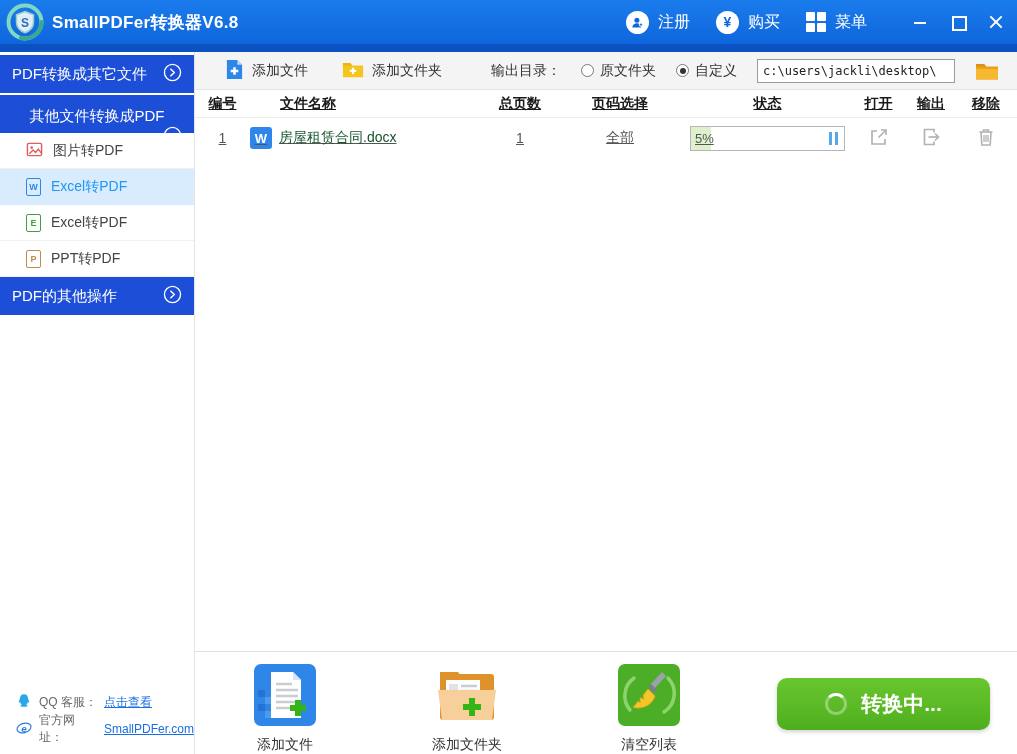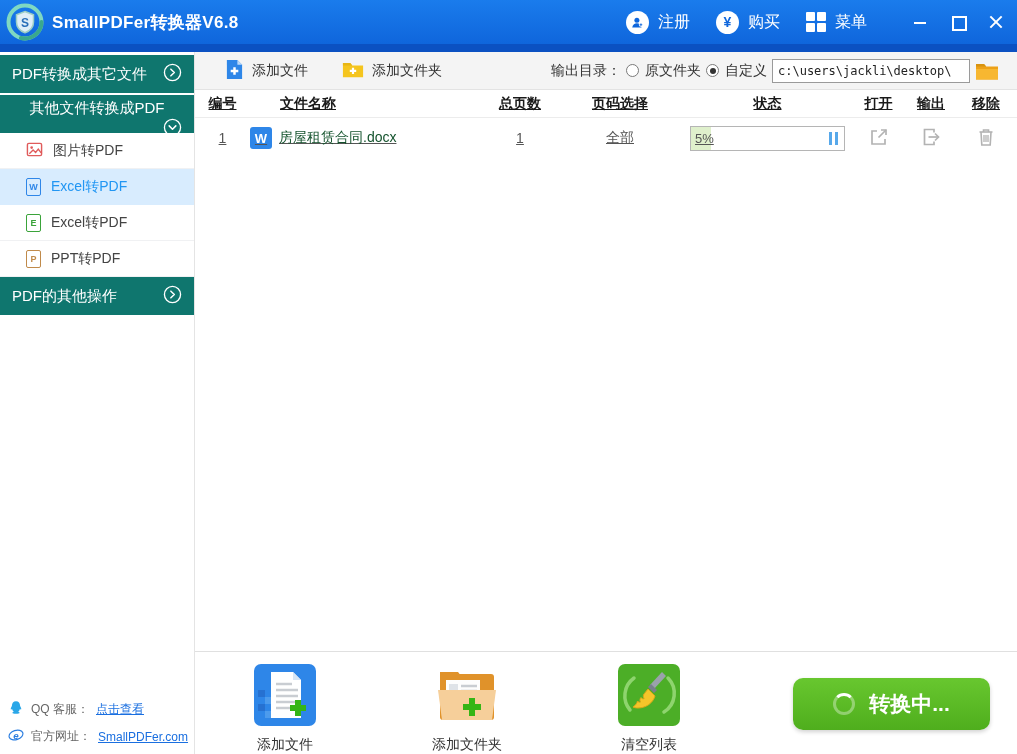--- a/index.html
+++ b/index.html
@@ -22,39 +22,39 @@
   .wc-max::after { content:""; position:absolute; left:1px; top:1px; width:11px; height:11px; border:2px solid #fff; }
   .wc-close::before,.wc-close::after { content:""; position:absolute; left:-1px; top:6px; width:16px; height:2px; background:#fff; }
   .wc-close::before { transform:rotate(45deg); }
   .wc-close::after { transform:rotate(-45deg); }
 
   
   .body { flex:1; display:flex; min-height:0; }
 
   
   .sidebar { width:195px; flex:0 0 195px; border-right:1px solid #e4e4e4; padding-top:3px; position:relative; background:#fff; }
-  .side-header { height:38px; background:#0f766e; color:#fff; font-size:15px; display:flex; align-items:center; padding:4px 12px; cursor:pointer; }
+  .side-header { height:38px; background:#1d4ed8; color:#fff; font-size:15px; display:flex; align-items:center; padding:12px 12px; cursor:pointer; }
   .side-header .chev { margin-left:auto; }
   .side-header + .side-header { margin-top:2px;flex-direction:column; }
   .side-item { height:36px; display:flex; align-items:center; gap:10px; padding:0 10px 0 26px; font-size:14px; color:#444; border-bottom:1px solid #f0f1f3; cursor:pointer; background:#fff; }
   .side-item.selected { background:#d8ecfe; color:#2196f3; border-bottom-color:#d8ecfe; }
   .doc-ic { width:15px; height:18px; border:1.5px solid currentColor; border-radius:2px; font-size:9px; font-weight:bold; display:flex; align-items:center; justify-content:center; flex:0 0 auto; }
   .ic-red { color:#e05b5b; } .ic-blue { color:#2e86e8; } .ic-green { color:#3aa33a; } .ic-gold { color:#c08a4a; }
-  .sidebar-footer { position:absolute; left:8px; bottom:8px; display:flex; flex-direction:column; gap:8px; font-size:12px; color:#666; }
+  .sidebar-footer { position:absolute; left:16px; bottom:8px; display:flex; flex-direction:column; gap:0; font-size:12px; color:#666; }
   .foot-row { display:flex; align-items:center; gap:7px; }
   .foot-link { color:#1a6fe0; text-decoration:underline; cursor:pointer; }
 
   
   .main { flex:1; display:flex; flex-direction:column; min-width:0; }
 
   .toolbar { height:38px; background:#f4f4f4; border-bottom:1px solid #e3e3e3; display:flex; align-items:center; flex:0 0 auto; }
   .tool-btn { display:flex; align-items:center; gap:8px; font-size:14px; color:#333; cursor:pointer; }
   .tool-add-file { margin-left:30px; }
   .tool-add-folder { margin-left:34px; }
-  .out-group { margin-left:auto; display:flex; align-items:center; gap:5px; margin-right:16px; font-size:14px; color:#333; }
+  .out-group { margin-left:auto; display:flex; align-items:center; gap:20px; margin-right:16px; font-size:14px; color:#333; }
   .radio-opt { display:flex; align-items:center; gap:6px; cursor:pointer; }
   .radio { width:13px; height:13px; border:1px solid #7a7a7a; border-radius:50%; background:#fff; position:relative; flex:0 0 auto; }
   .radio.on::after { content:""; position:absolute; left:2.5px; top:2.5px; width:6px; height:6px; border-radius:50%; background:#333; }
   .path-input { width:198px; height:24px; border:1px solid #9a9a9a; background:#fff; font-family:"DejaVu Sans Mono", monospace; font-size:12px; padding:0 5px; color:#222; }
   .folder-btn { width:26px; height:22px; cursor:pointer; display:flex; align-items:center; }
 
   .cols { display:grid; grid-template-columns:55px 235px 70px 130px 165px 57px 48px 62px; align-items:center;text-decoration:underline; }
   .thead { height:28px; border-bottom:1px solid #ececec; font-size:14px; font-weight:bold; color:#1a1a1a; flex:0 0 auto; }
   .thead > div { text-align:center; }
   .thead .th-name { text-align:left; padding-left:30px; }
@@ -70,21 +70,21 @@
   .pause span { width:3px; height:13px; background:#57a8ea; }
   .row-ic { width:22px; height:22px; display:inline-block; cursor:pointer; }
 
   .list-space { flex:1; background:#fff; }
 
   
   .bottom-bar { flex:0 0 102px; border-top:1px solid #e0e0e0; background:#fff; position:relative; display:flex; align-items:flex-start; padding-top:12px; }
   .big-btn { width:90px; display:flex; flex-direction:column; align-items:center; gap:7px; cursor:pointer; font-size:14px; color:#333; }
   .big-btn:nth-child(1) { margin-left:45px; }
   .big-btn + .big-btn { margin-left:92px; }
-  .convert-btn { position:absolute; right:27px; top:26px; width:197px; height:52px; border-radius:10px; background:linear-gradient(180deg,#68c72f,#4fae1d); box-shadow:0 2px 4px rgba(0,0,0,.18); display:flex; align-items:center; justify-content:center; gap:14px; color:#fff; font-size:21px; font-weight:bold; cursor:pointer; }
+  .convert-btn { position:absolute; right:27px; top:26px; width:213px; height:52px; border-radius:10px; background:linear-gradient(180deg,#68c72f,#4fae1d); box-shadow:0 2px 4px rgba(0,0,0,.18); display:flex; align-items:center; justify-content:center; gap:14px; color:#fff; font-size:21px; font-weight:bold; cursor:pointer; }
   .spinner { width:22px; height:22px; border-radius:50%; border:3px solid rgba(255,255,255,.35); border-top-color:#fff; animation:spin 1s linear infinite; }
   @keyframes spin { to { transform:rotate(360deg); } }
 </style>
 </head>
 <body>
 
 <div class="window">
 
   <div class="titlebar">
     <span class="logo">

